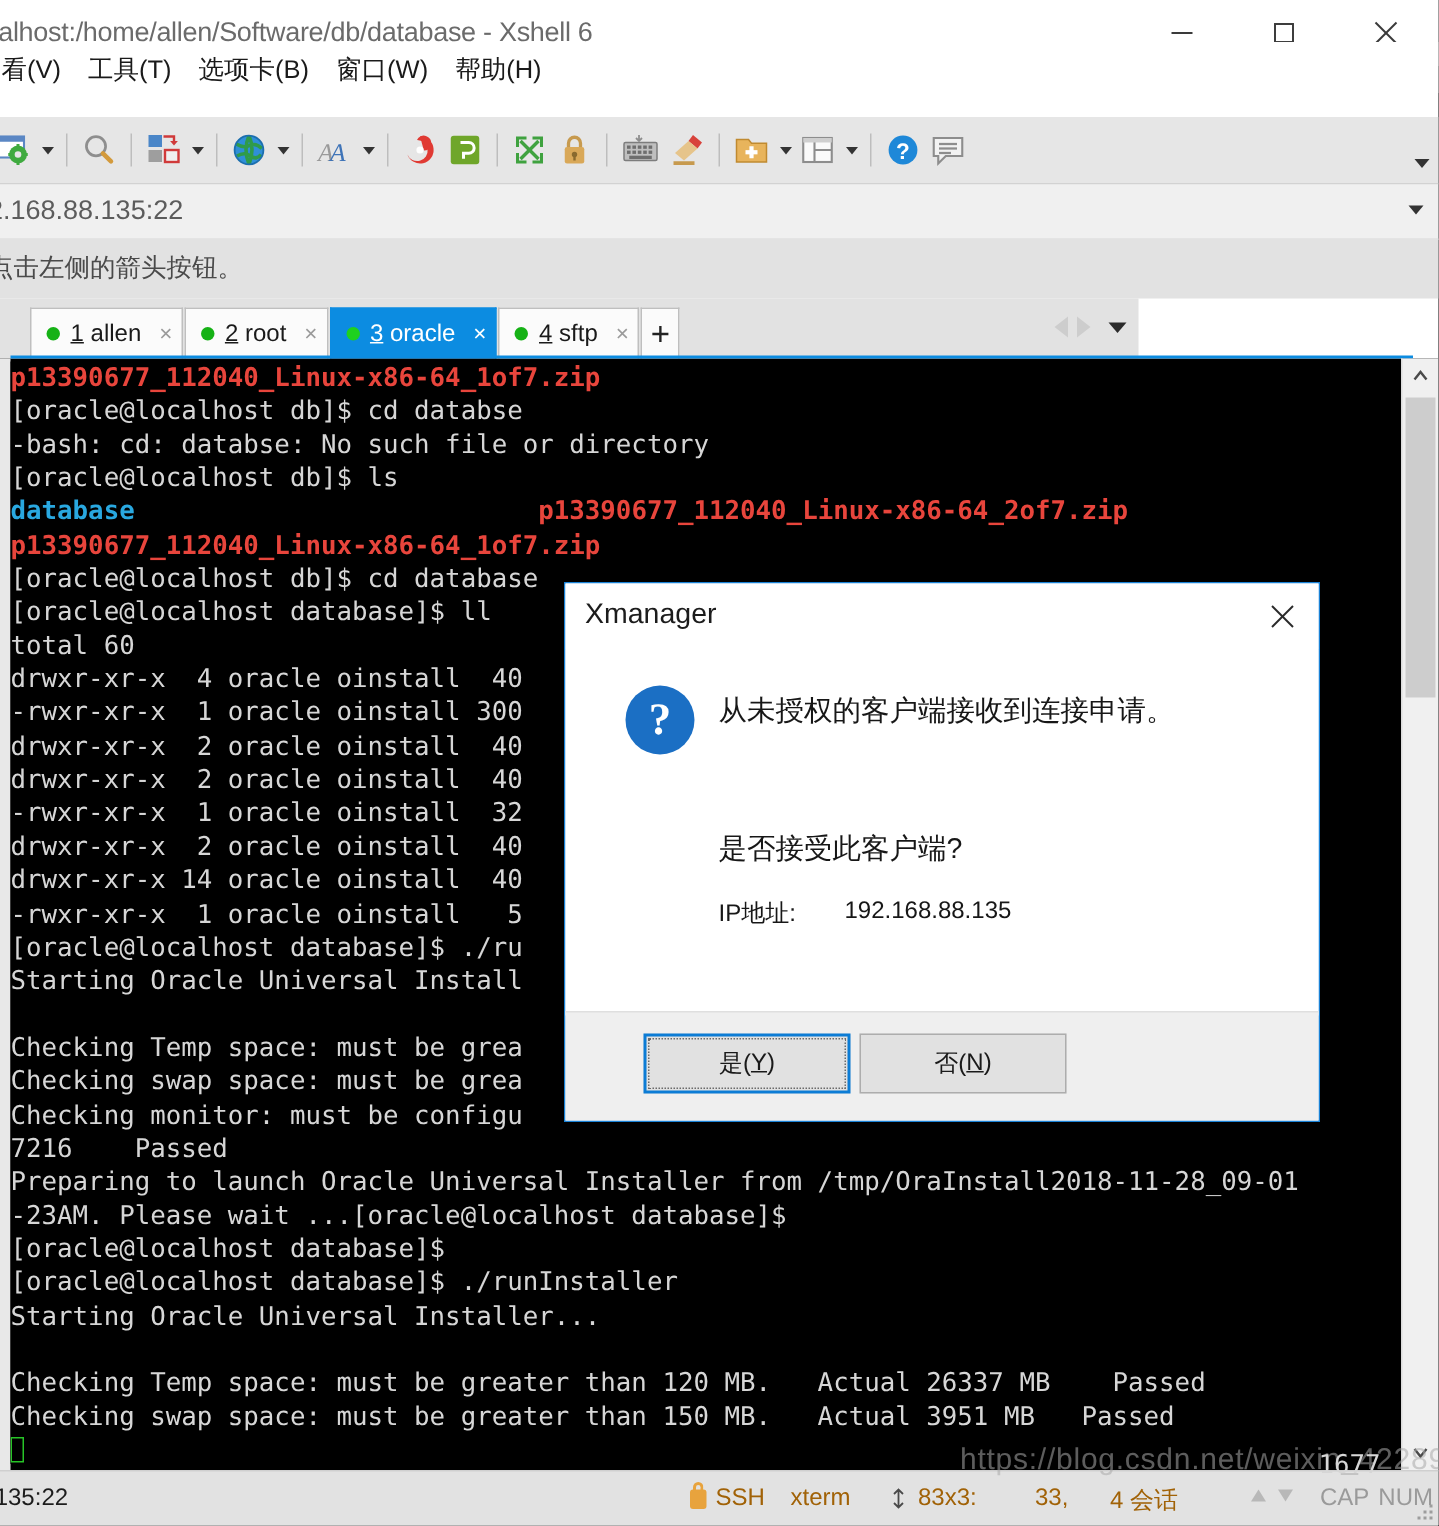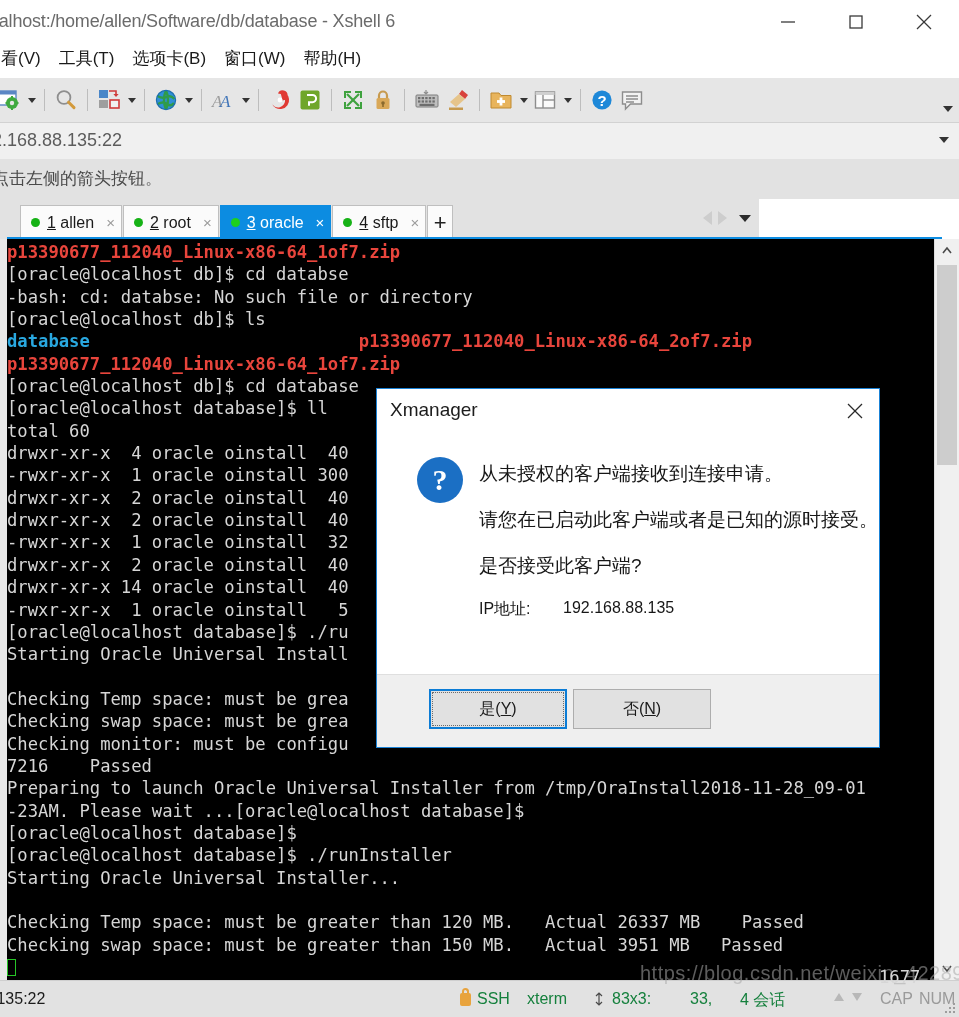--- a/index.html
+++ b/index.html
@@ -26,21 +26,21 @@
     display:flex;align-items:center;justify-content:center;
     color:#3a3a3a;
   }
   .win-min{left:755px;}
   .win-max{left:823px;}
   .win-close{left:891px;}
   .win-btn svg{display:block;}
 
   
   .menubar{
-    position:absolute;left:0;top:40px;width:959px;height:34px;
+    position:absolute;left:0;top:28px;width:959px;height:34px;
     background:#ffffff;
   }
   .menu-items{
     position:absolute;left:-8px;top:6px;
     display:flex;gap:0px;
   }
   .menu-item{
     font-size:17px;color:#1a1a1a;padding:1px 9px;white-space:nowrap;
   }
 
@@ -171,21 +171,21 @@
   .btn-yes{left:52px;}
   .btn-no{left:196px;}
   .btn-cancel{left:340px;}
   .ul{text-decoration:underline;}
 
   
   .statusbar{
     position:absolute;left:0;top:980px;width:959px;height:37px;background:#e2e2e2;border-top:1px solid #cfcfcf;
   }
   .sb-host{position:absolute;left:-8px;top:9px;font-size:16px;color:#1c1c1c;white-space:nowrap;}
-  .sb-seg{position:absolute;top:9px;font-size:16px;color:#15803d;white-space:nowrap;display:flex;align-items:center;gap:6px;}
+  .sb-seg{position:absolute;top:9px;font-size:16px;color:#a16207;white-space:nowrap;display:flex;align-items:center;gap:6px;}
   .sb-ssh{left:460px;}
   .sb-term{left:527px;text-align:center;}
   .sb-size{left:592px;}
   .sb-pos{left:690px;}
   .sb-sess{left:740px;}
   .sb-caps{left:880px;color:#9a9a9a;}
   .lock{display:inline-block;width:11px;height:13px;position:relative;background:#e8a33d;border-radius:2px;}
   .lock:before{content:"";position:absolute;left:2px;top:-5px;width:7px;height:6px;border:2px solid #e8a33d;border-bottom:none;border-radius:4px 4px 0 0;box-sizing:border-box;}
   .arr-up{width:0;height:0;border-left:5px solid transparent;border-right:5px solid transparent;border-bottom:8px solid #b8b8b8;}
   .arr-dn{width:0;height:0;border-left:5px solid transparent;border-right:5px solid transparent;border-top:8px solid #b8b8b8;}
@@ -463,21 +463,20 @@
       <div class="dlg-close">
         <svg width="20" height="20" viewBox="0 0 20 20">
             <line x1="3" y1="3" x2="17" y2="17" stroke="#2a2a2a" stroke-width="1.3"></line>
             <line x1="17" y1="3" x2="3" y2="17" stroke="#2a2a2a" stroke-width="1.3"></line>
           </svg>
       </div>
     </div>
     <div class="dlg-body">
       <div class="q-icon">?</div>
       <div class="dlg-line dlg-l1">从未授权的客户端接收到连接申请。</div>
-      <div class="dlg-line dlg-l2">请您在已启动此客户端或者是已知的源时接受。</div>
       <div class="dlg-line dlg-l3">是否接受此客户端?</div>
       <div class="dlg-ip-label">IP地址:</div>
       <div class="dlg-ip-value">192.168.88.135</div>
     </div>
     <div class="dlg-foot">
       <div class="dlg-btn primary btn-yes">
         <span>是(</span>
           <span class="ul">Y</span>
           <span>)</span>
       </div>

